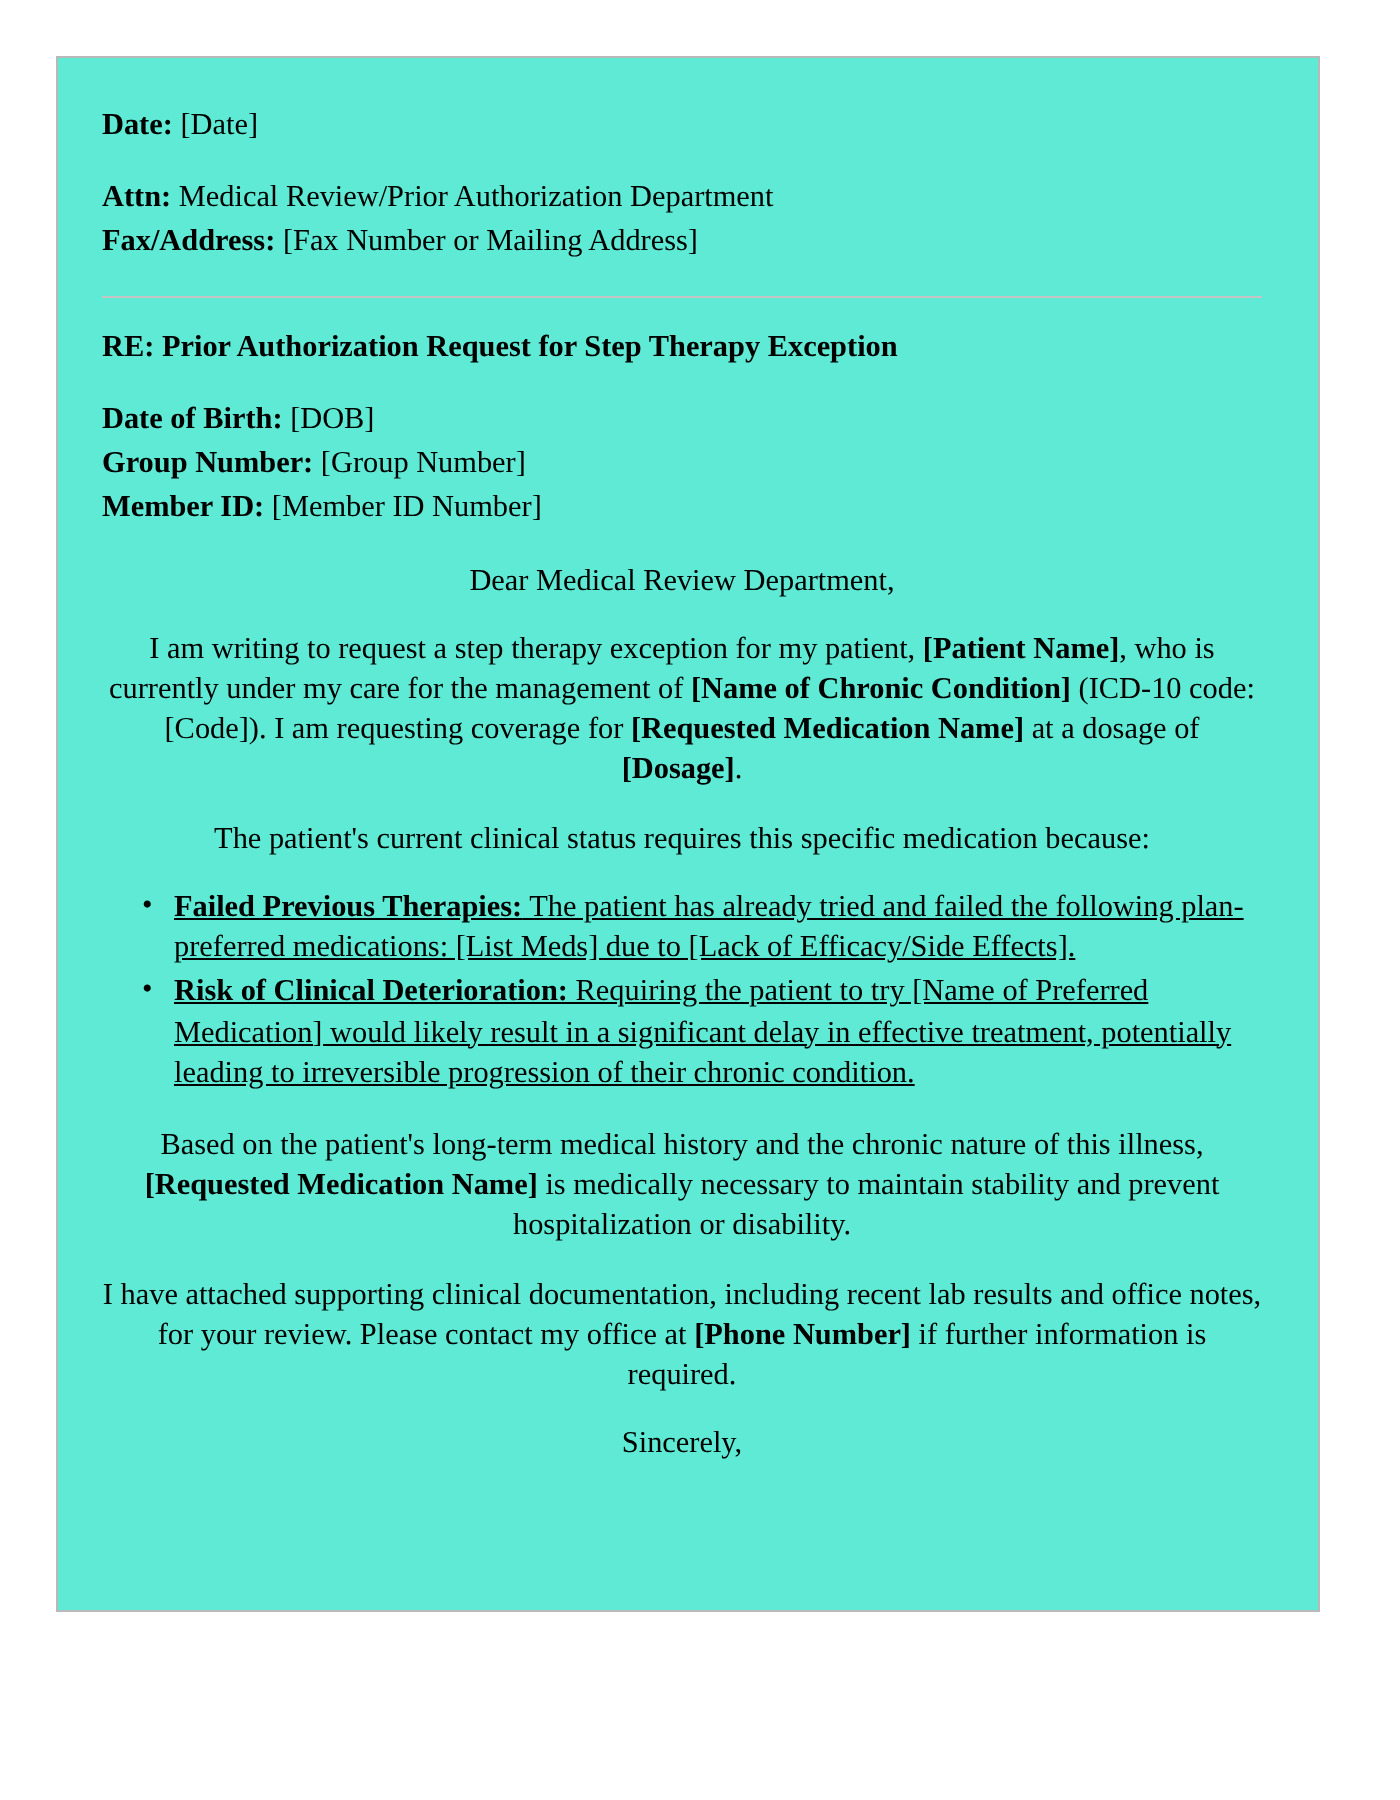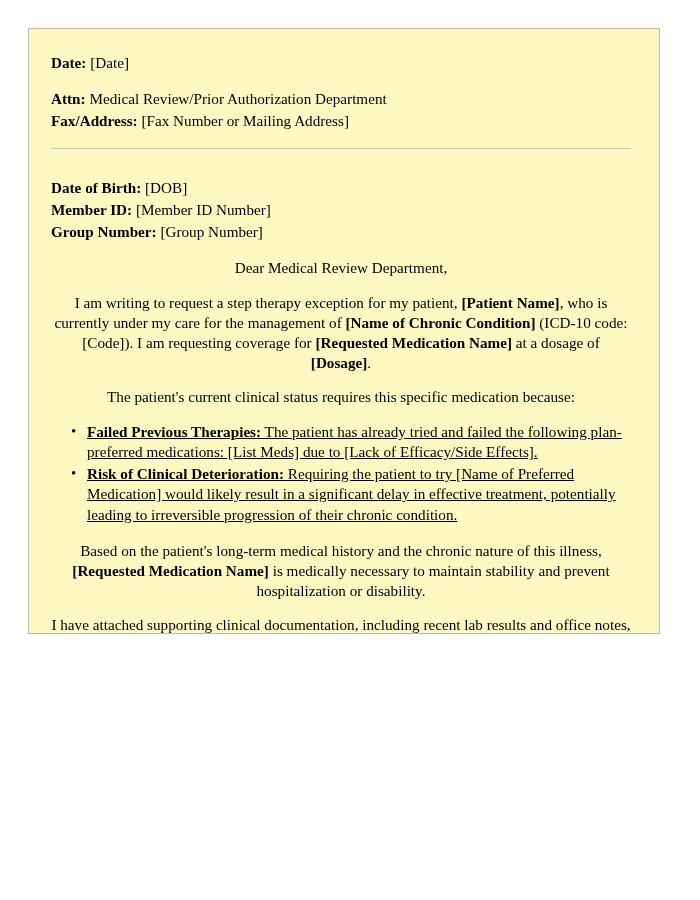--- a/index.html
+++ b/index.html
@@ -18,23 +18,23 @@
     width: 700px;
     height: 900px;
     background: #ffffff;
     box-sizing: border-box;
   }
   .sheet {
     position: absolute;
     left: 28px;
     top: 28px;
     width: 632px;
-    height: 606px;
+    height: 778px;
     border: 1px solid #b9b9b9;
-    background: #fef9c3;
+    background: #5eead4;
     box-sizing: border-box;
     overflow: hidden;
   }
   .content {
     padding: 24px 28px 0 22px;
     font-size: 15.2px;
     line-height: 1.33;
   }
   .line {
     margin: 0 0 2px 0;
@@ -91,34 +91,37 @@
         <b>Attn:</b>
         <span>Medical Review/Prior Authorization Department</span>
       </div>
       <div class="line">
         <b>Fax/Address:</b>
         <span>[Fax Number or Mailing Address]</span>
       </div>
 
       <hr class="rule">
 
+      <div class="line">
+        <b>RE: Prior Authorization Request for Step Therapy Exception</b>
+      </div>
 
       <div class="blockgap"></div>
 
       <div class="line">
         <b>Date of Birth:</b>
         <span>[DOB]</span>
       </div>
       <div class="line">
+        <b>Group Number:</b>
+        <span>[Group Number]</span>
+      </div>
+      <div class="line">
         <b>Member ID:</b>
         <span>[Member ID Number]</span>
-      </div>
-      <div class="line">
-        <b>Group Number:</b>
-        <span>[Group Number]</span>
       </div>
 
       <div class="blockgap"></div>
 
       <p class="para">Dear Medical Review Department,</p>
 
       <div class="blockgap"></div>
 
       <p class="para"><span>I am writing to request a step therapy exception for my patient, </span><b>[Patient Name]</b><span>, who is currently under my care for the management of </span><b>[Name of Chronic Condition]</b><span> (ICD-10 code: [Code]). I am requesting coverage for </span><b>[Requested Medication Name]</b><span> at a dosage of </span><b>[Dosage]</b><span>.</span></p>
 

